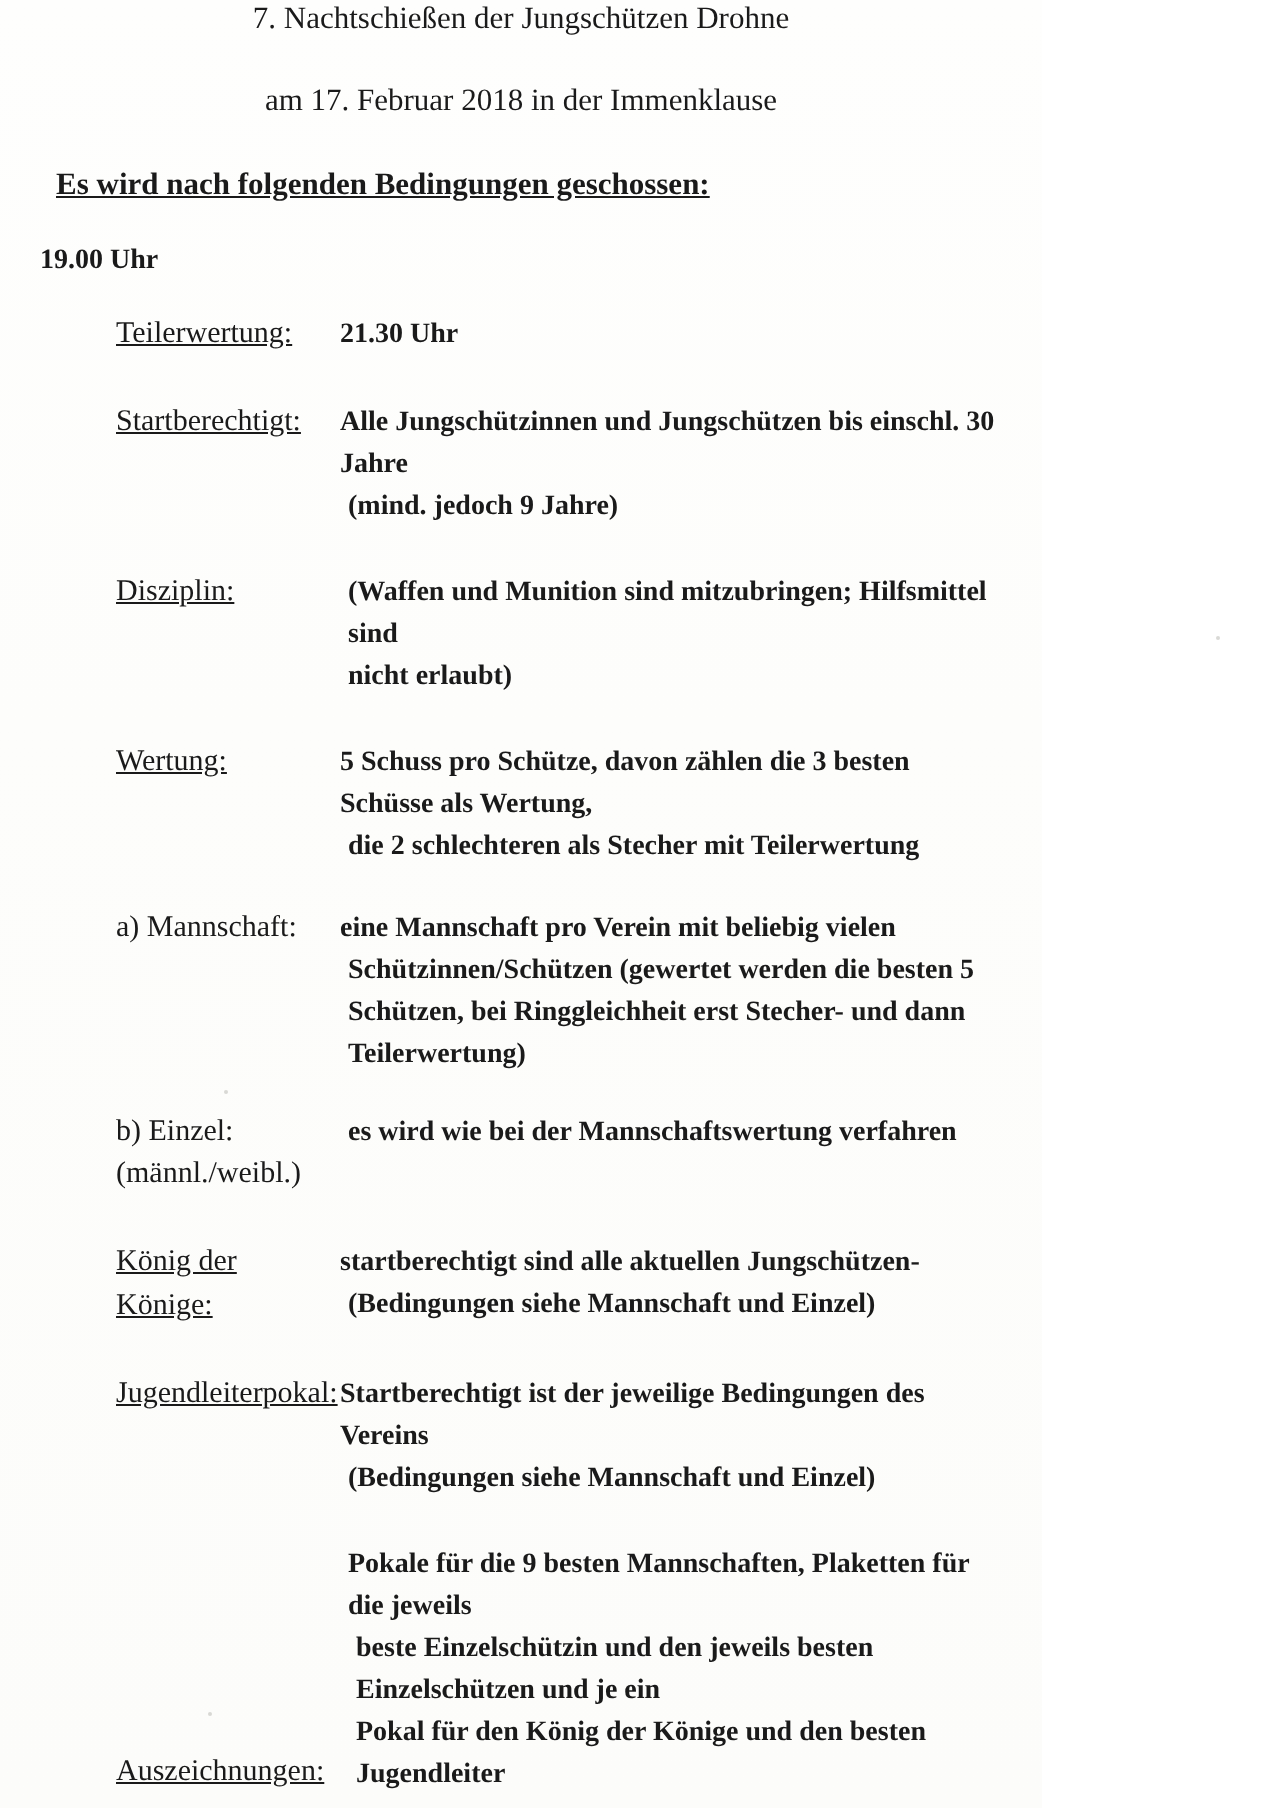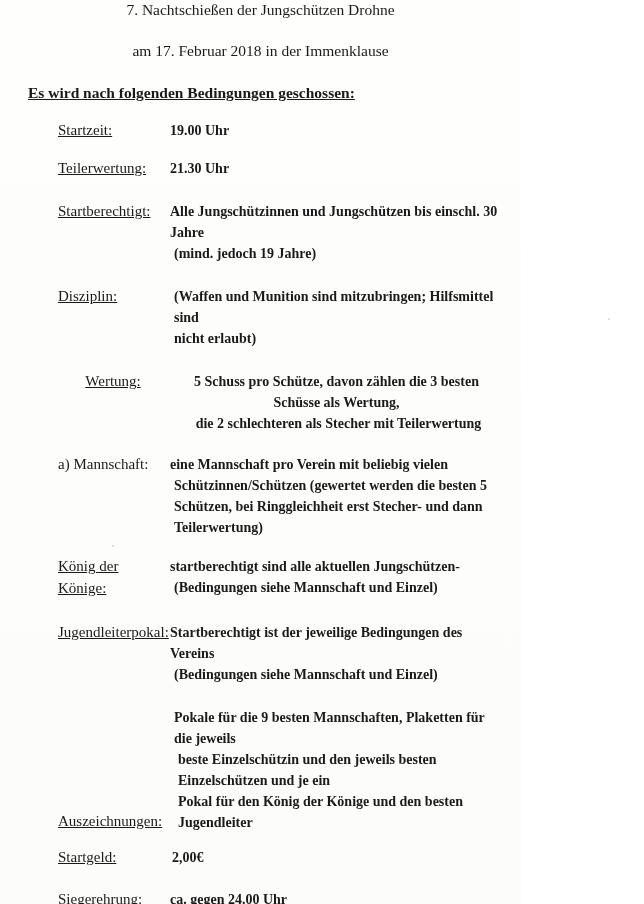--- a/index.html
+++ b/index.html
@@ -114,78 +114,84 @@
   <div class="content">
 
     <div class="title-line title-1">7. Nachtschießen der Jungschützen Drohne</div>
     <div class="title-line title-2">am 17. Februar 2018 in der Immenklause</div>
 
     <div class="intro">Es wird nach folgenden Bedingungen geschossen:</div>
 
     <div class="rows">
 
       <div class="row" style="margin-top:6px;">
-        <div class="row-label">
-          <span class="u">Startzeit:</span>
-        </div>
         <div class="row-value">
           <span>19.00 Uhr</span>
         </div>
       </div>
 
       <div class="row" style="margin-bottom:22px;">
         <div class="row-label">
           <span class="u">Teilerwertung:</span>
         </div>
         <div class="row-value">
           <span>21.30 Uhr</span>
         </div>
       </div>
 
       <div class="row" style="margin-bottom:22px;">
         <div class="row-label">
           <span class="u">Startberechtigt:</span>
         </div>
         <div class="row-value">
           <span>Alle Jungschützinnen und Jungschützen bis einschl. 30 Jahre</span>
-          <span class="l2">(mind. jedoch 19 Jahre)</span>
+          <span class="l2">(mind. jedoch 9 Jahre)</span>
         </div>
       </div>
 
       <div class="row" style="margin-bottom:22px;">
         <div class="row-label">
           <span class="u">Disziplin:</span>
         </div>
         <div class="row-value">
           <span class="l2">(Waffen und Munition sind mitzubringen; Hilfsmittel sind</span>
           <span class="l3">nicht erlaubt)</span>
         </div>
       </div>
 
-      <div class="row" style="margin-bottom:20px;text-align:center;">
+      <div class="row" style="margin-bottom:20px;">
         <div class="row-label">
           <span class="u">Wertung:</span>
         </div>
         <div class="row-value">
           <span>5 Schuss pro Schütze, davon zählen die 3 besten Schüsse als Wertung,</span>
           <span class="l2">die 2 schlechteren als Stecher mit Teilerwertung</span>
         </div>
       </div>
 
       <div class="row" style="margin-bottom:18px;">
         <div class="row-label">
           <span>a)   Mannschaft:</span>
         </div>
         <div class="row-value">
           <span>eine Mannschaft pro Verein mit beliebig vielen</span>
           <span class="l2">Schützinnen/Schützen (gewertet werden die besten 5</span>
           <span class="l3">Schützen, bei Ringgleichheit erst Stecher- und dann Teilerwertung)</span>
         </div>
       </div>
 
+      <div class="row" style="margin-bottom:22px;">
+        <div class="row-label">
+          <span>b)  Einzel:</span>
+          <span class="sub-label-2">(männl./weibl.)</span>
+        </div>
+        <div class="row-value" style="padding-left:6px;">
+          <span>es wird wie bei der Mannschaftswertung verfahren</span>
+        </div>
+      </div>
 
       <div class="row" style="margin-bottom:22px;">
         <div class="row-label">
           <span class="u">König der Könige:</span>
         </div>
         <div class="row-value">
           <span>startberechtigt sind alle aktuellen Jungschützen-</span>
           <span class="l3">(Bedingungen siehe Mannschaft und Einzel)</span>
         </div>
       </div>

